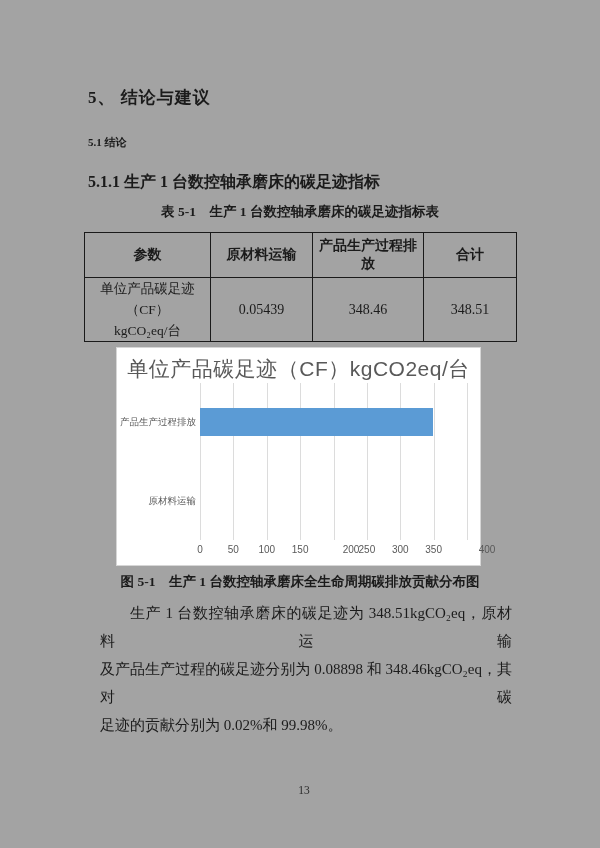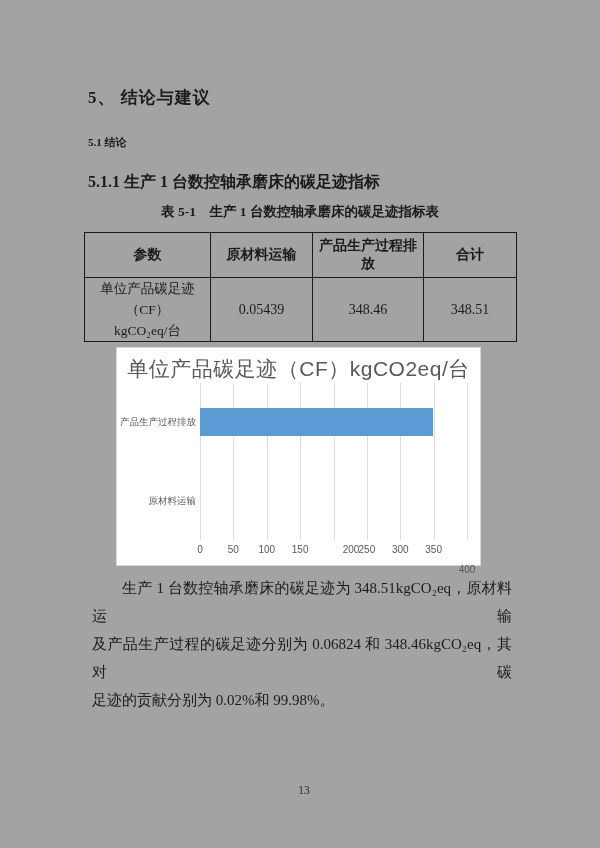--- a/index.html
+++ b/index.html
@@ -54,21 +54,21 @@
     text-align:center;font-size:10px;
   }
   .cat-label{
     position:absolute;left:0;width:79px;
     text-align:right;font-size:9.5px;white-space:nowrap;
   }
   .bar{position:absolute;left:83px;height:28px;}
 
   .fig-caption{font-size:13.5px;font-weight:bold;text-align:center;margin:7px 0 0 0;}
 
-  .concl{margin:8px 0 0 4px;font-size:15px;}
+  .concl{margin:8px 0 0 12px;font-size:15px;}
   .concl-line{line-height:28px;}
   .just{text-align:justify;text-align-last:justify;}
   .indent{text-indent:2em;}
 
   .page-number{
     position:absolute;bottom:52px;left:0;right:0;
     text-align:center;font-size:11.5px;color:#2a2a2a;padding-left:8px;
   }
 </style>
 </head>
@@ -125,30 +125,31 @@
         <div class="tick-label" style="left: 167.125px; color: rgb(89, 89, 89);">150</div>
         <div class="gridline" style="left: 216.5px; background: rgb(220, 220, 220);"></div>
         <div class="tick-label" style="left: 191px; color: rgb(89, 89, 89); margin-left: 27px;">200</div>
         <div class="gridline" style="left: 249.875px; background: rgb(220, 220, 220);"></div>
         <div class="tick-label" style="left: 233.875px; color: rgb(89, 89, 89);">250</div>
         <div class="gridline" style="left: 283.25px; background: rgb(220, 220, 220);"></div>
         <div class="tick-label" style="left: 267.25px; color: rgb(89, 89, 89); text-align: center;">300</div>
         <div class="gridline" style="left: 316.625px; background: rgb(220, 220, 220);"></div>
         <div class="tick-label" style="left: 300.625px; color: rgb(89, 89, 89);">350</div>
         <div class="gridline" style="left: 350px; background: rgb(220, 220, 220);"></div>
-        <div class="tick-label" style="left: 334px; color: rgb(89, 89, 89); margin-top: 20px;">400</div>
+        <div class="tick-label" style="left: 354px; color: rgb(89, 89, 89);">400</div>
         <div class="cat-label" style="top: 68.25px; color: rgb(89, 89, 89);">产品生产过程排放</div>
         <div class="bar" style="top: 60.25px; width: 232.597px; background: rgb(91, 155, 213);"></div>
         <div class="cat-label" style="top: 146.75px; color: rgb(89, 89, 89);">原材料运输</div>
         <div class="bar" style="top: 138.75px; width: 0.0363053px; background: rgb(91, 155, 213);"></div>
       </div>
 
+    <div class="fig-caption">图 5-1　生产 1 台数控轴承磨床全生命周期碳排放贡献分布图</div>
 
     <div class="concl">
       <div class="concl-line just indent">生产 1 台数控轴承磨床的碳足迹为 348.51kgCO₂eq，原材料运输</div>
-      <div class="concl-line just">及产品生产过程的碳足迹分别为 0.06824 和 348.46kgCO₂eq，其对碳</div>
+      <div class="concl-line just">及产品生产过程的碳足迹分别为 0.08898 和 348.46kgCO₂eq，其对碳</div>
       <div class="concl-line">足迹的贡献分别为 0.02%和 99.98%。</div>
     </div>
 
   </div>
 
   <div class="page-number">13</div>
 </div>
 
 </body></html>

